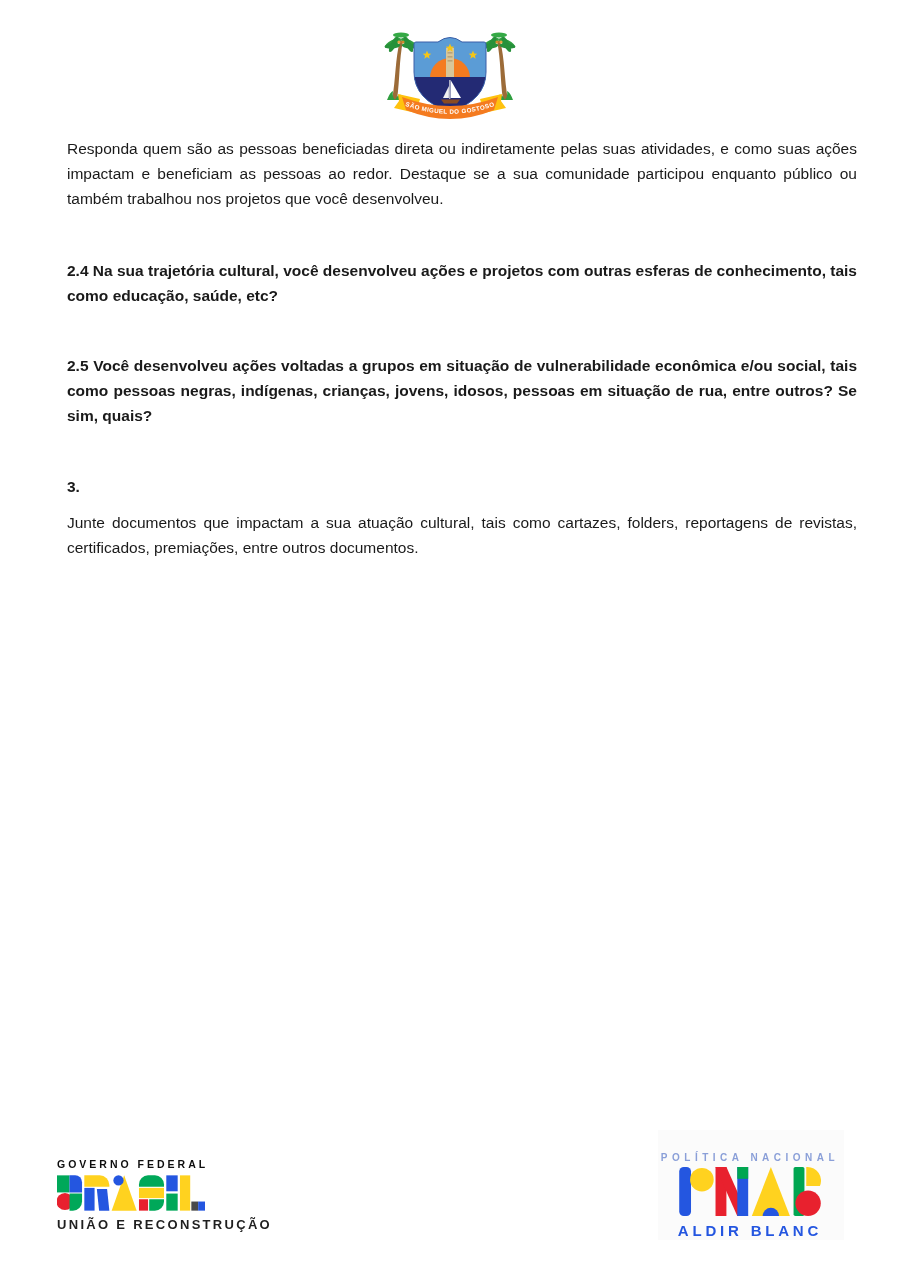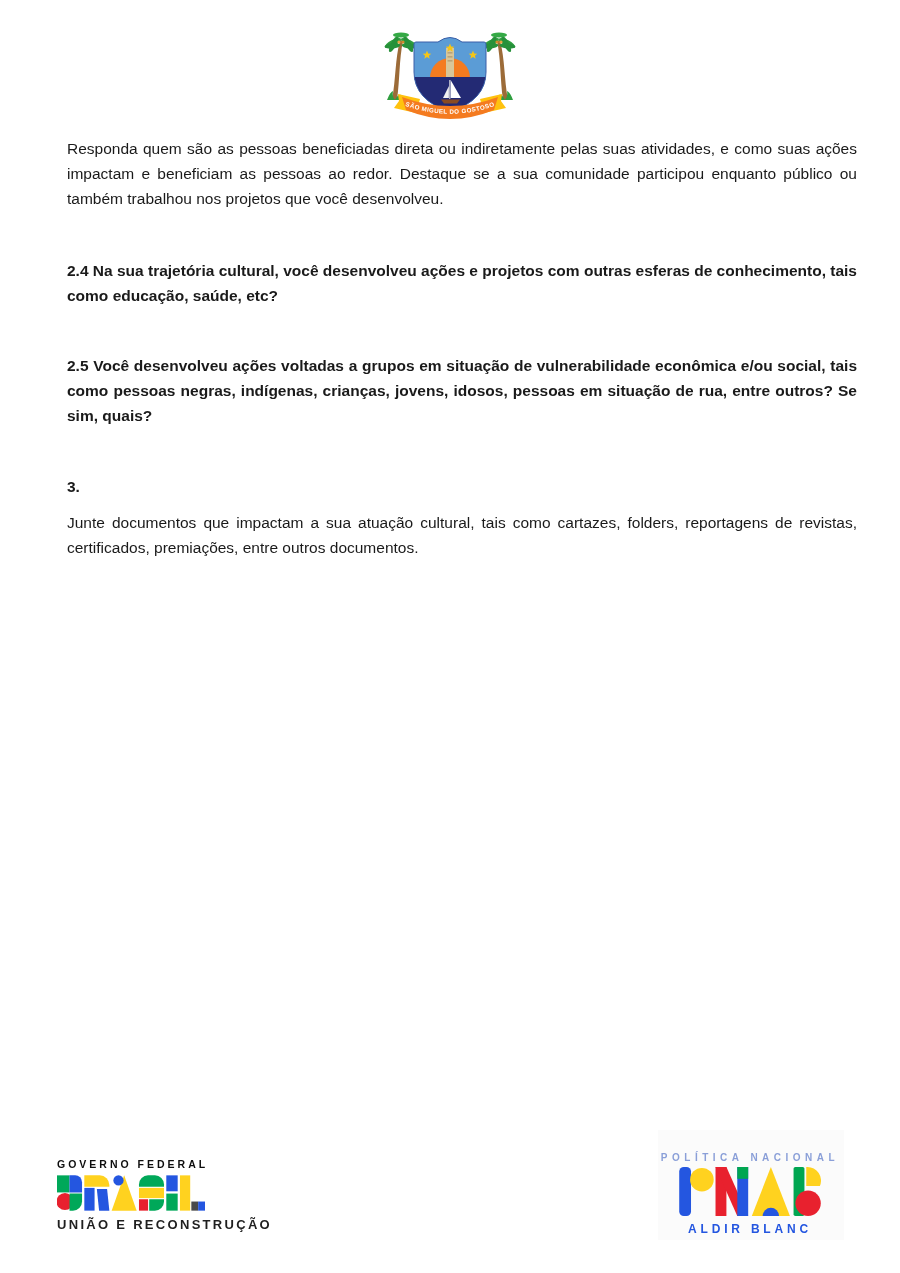--- a/index.html
+++ b/index.html
@@ -54,21 +54,21 @@
   .pnab-block{
     position:absolute;left:672px;top:1152px;width:156px;
     display:flex;flex-direction:column;align-items:center;
   }
   .pnab-top{
     font-size:10px;font-weight:600;letter-spacing:4.5px;color:#8a9fd8;
     white-space:nowrap;
   }
   .pnab-svg{width:142px;height:49px;margin-top:4px;}
   .pnab-bottom{
-    margin-top:6px;font-size:12px;font-weight:800;letter-spacing:3.8px;
+    margin-top:6px;font-size:15px;font-weight:800;letter-spacing:3.8px;
     color:#2456e0;white-space:nowrap;
   }
 </style>
 </head>
 <body>
 
 <div class="page">
 
   <svg class="crest" viewBox="0 0 140 106" role="img" aria-label="SÃO MIGUEL DO GOSTOSO">
     <defs>

